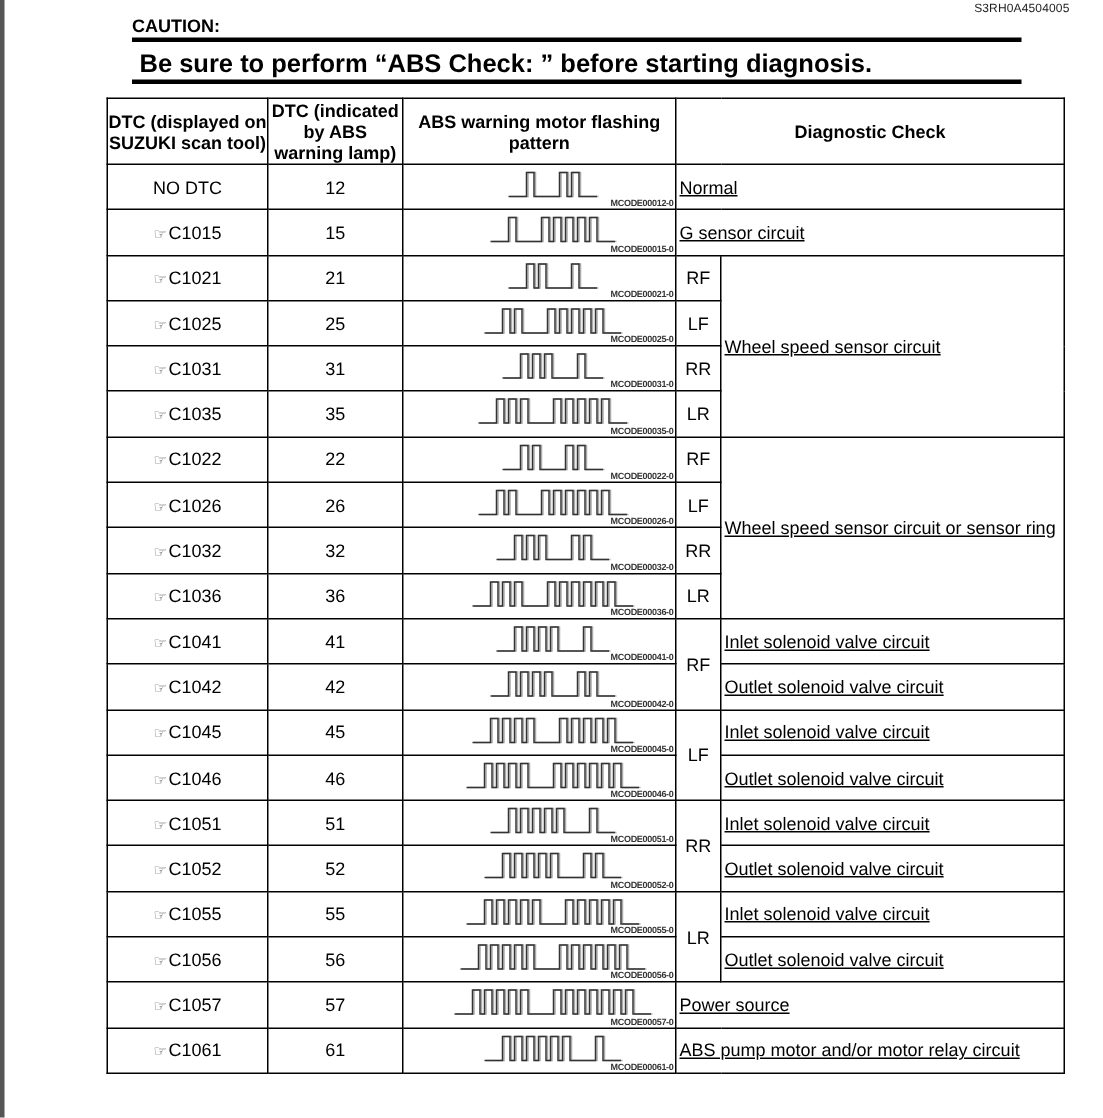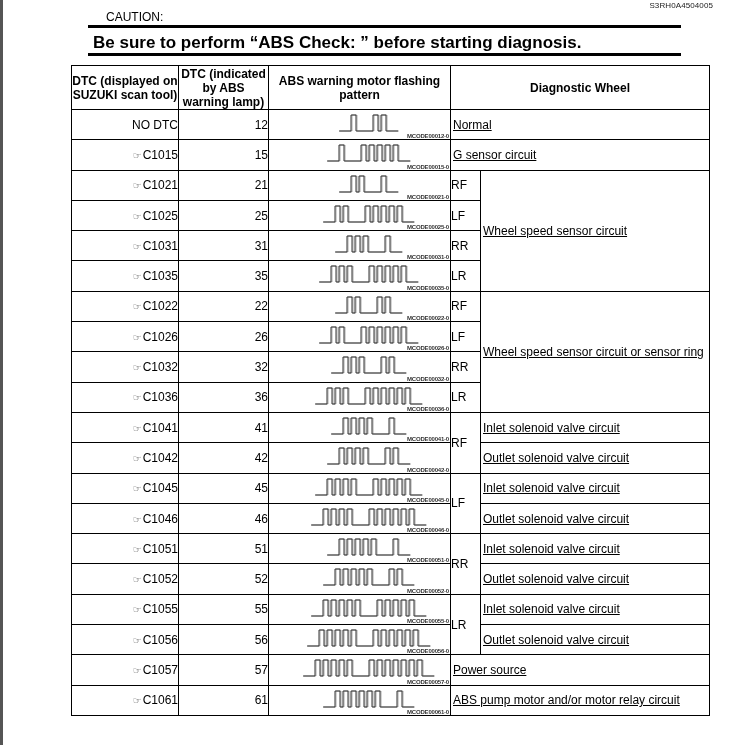--- a/index.html
+++ b/index.html
@@ -1,29 +1,29 @@
 <!DOCTYPE html>
 <html><head>
 <meta charset="utf-8">
 <style>
   html, body { margin:0; padding:0; }
   body { width:735px; height:745px; background:#ffffff; position:relative; overflow:hidden;
          font-family:"Liberation Sans", sans-serif; color:#000; }
   .leftbar { position:absolute; left:0; top:0; width:3px; height:745px; background:#555555; }
   .docid { position:absolute; right:22px; top:1px; font-size:8px; color:#222; letter-spacing:0.1px; }
-  .caution-title { position:absolute; left:106px; top:10px; font-size:12px; font-weight:normal; }
+  .caution-title { position:absolute; left:88px; top:10px; font-size:12px; font-weight:bold; }
   .rule { position:absolute; left:88px; width:593px; height:3px; background:#000; }
   .caution-text { position:absolute; left:93px; top:33px; font-size:17px; font-weight:bold; }
   table.dtc { position:absolute; left:71px; top:65px; border-collapse:collapse; table-layout:fixed; width:638px; }
   table.dtc td, table.dtc th { border:1px solid #000; padding:0; font-size:12px; font-weight:normal; }
   table.dtc th { font-weight:bold; height:43px; line-height:14px; text-align:center;margin-left:41px; }
   table.dtc td { height:29.3px; }
-  td.c1, td.c2 { text-align:right; }
+  td.c1, td.c2 { text-align:center; }
   td.c3 { position:relative; }
-  td.loc { vertical-align:middle;margin-top:20px; }
+  td.loc { text-align:center; vertical-align:middle;margin-top:20px; }
   td.diag { padding-left:2px !important; vertical-align:middle;text-decoration:underline; }
   .hand { font-size:10px; color:#555; margin-right:1px; }
   .wave { position:absolute; left:0; top:0; width:100%; height:100%; }
   .mcode { position:absolute; right:1px; bottom:0px; font-size:6px; font-weight:bold; color:#333; letter-spacing:-0.2px; }
 </style>
 </head>
 <body>
 
 <div class="leftbar"></div>
 <div class="docid">S3RH0A4504005</div>
@@ -38,21 +38,21 @@
       <col style="width:90px">
       <col style="width:182px">
       <col style="width:30px">
       <col style="width:229px">
   </colgroup>
   <thead>
     <tr>
       <th>DTC (displayed on SUZUKI scan tool)</th>
       <th>DTC (indicated by ABS warning lamp)</th>
       <th>ABS warning motor flashing pattern</th>
-      <th colspan="2">Diagnostic Wheel</th>
+      <th colspan="2">Diagnostic Check</th>
     </tr>
   </thead>
   <tbody id="tbody">
       <tr>
         <td class="c1"><span>NO DTC</span></td>
         <td class="c2">12</td>
         <td class="c3">
           <svg class="wave">
             <path d="M70 21 L82 21 L82 5 L87 5 L87 21 L104 21 L104 5 L109 5 L109 21 L112 21 L112 5 L117 5 L117 21 L129 21" fill="none" stroke="#aaa" stroke-width="1" transform="translate(1,0)"></path>
             <path d="M70 21 L82 21 L82 5 L87 5 L87 21 L104 21 L104 5 L109 5 L109 21 L112 21 L112 5 L117 5 L117 21 L129 21" fill="none" stroke="#333" stroke-width="1"></path>

